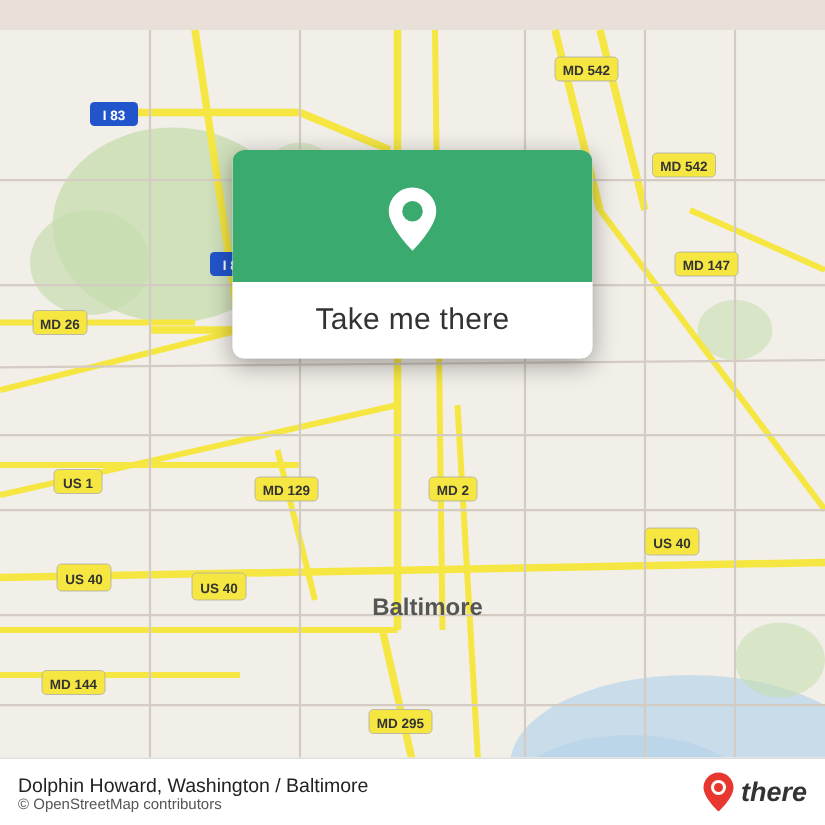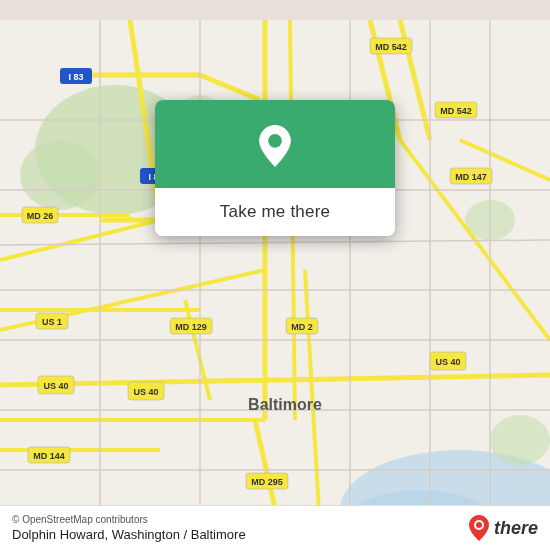--- a/index.html
+++ b/index.html
@@ -53,21 +53,21 @@
     #location-pin-icon {
       width: 48px;
       height: 48px;
     }
 
     #popup-button {
       width: 100%;
       background: white;
       border: none;
       padding: 14px 0;
-      font-size: 17px;
+      font-size: 20px;
       font-weight: 500;
       color: #333;
       cursor: pointer;
       text-align: center;
       letter-spacing: 0.2px;
     }
 
     
     #bottom-bar {
       position: absolute;
@@ -246,22 +246,22 @@
 
         <path d="M24 4 C14 4 6 12 6 22 C6 34 24 52 24 52 C24 52 42 34 42 22 C42 12 34 4 24 4 Z" fill="white" stroke="white" stroke-width="1"></path>
         <circle cx="24" cy="22" r="8" fill="#3aaa6e"></circle>
       </svg>
     </div>
     <button id="popup-button">Take me there</button>
   </div>
 
   <div id="bottom-bar">
     <div id="bottom-left">
+      <span id="location-title">Dolphin Howard, Washington / Baltimore</span>
       <span id="copyright-text">© OpenStreetMap contributors</span>
-      <span id="location-title">Dolphin Howard, Washington / Baltimore</span>
     </div>
     <div id="moovit-logo">
 
       <svg id="moovit-pin" viewBox="0 0 22 28" xmlns="http://www.w3.org/2000/svg">
         <path d="M11 1 C5.5 1 1 5.5 1 11 C1 18 11 27 11 27 C11 27 21 18 21 11 C21 5.5 16.5 1 11 1 Z" fill="#e8372f"></path>
         <circle cx="11" cy="11" r="5" fill="white"></circle>
         <circle cx="11" cy="11" r="3" fill="#e8372f"></circle>
       </svg>
       <span id="moovit-text">there</span>
     </div>

